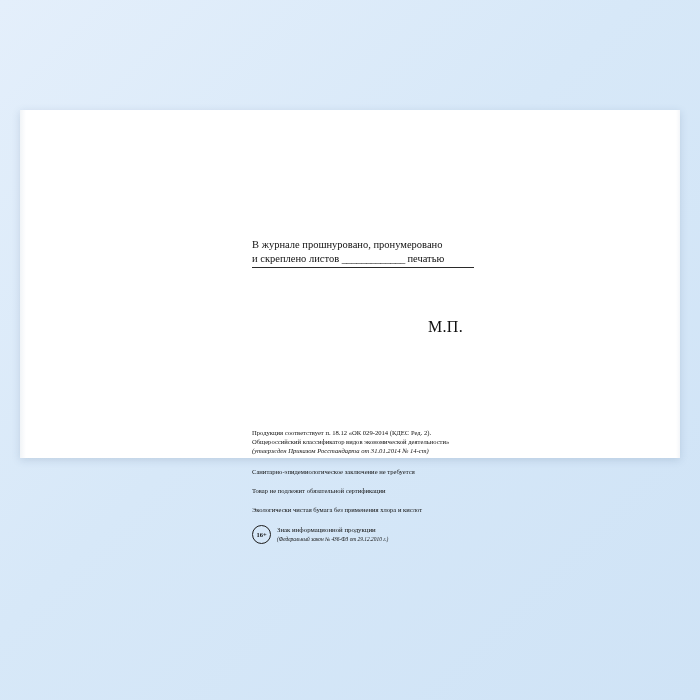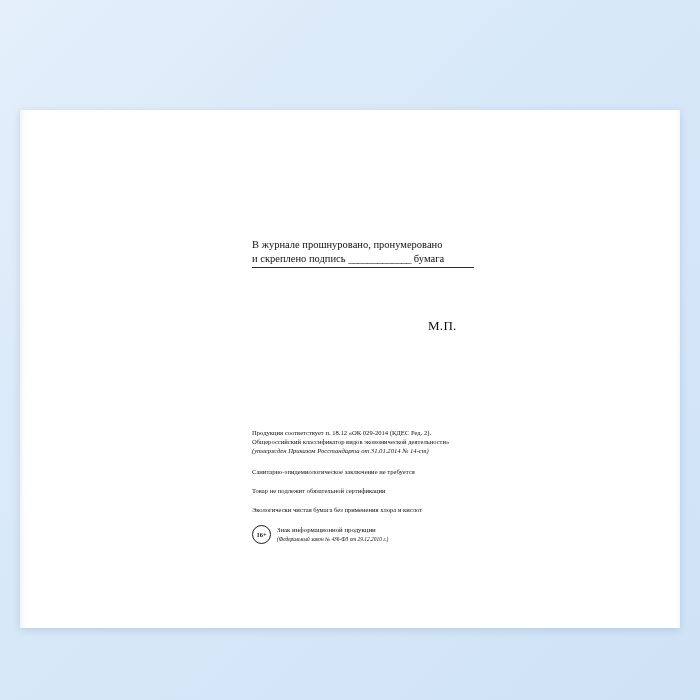--- a/index.html
+++ b/index.html
@@ -18,21 +18,21 @@
     width: 700px;
     height: 700px;
     background: linear-gradient(135deg, #e4effb 0%, #d7e8f8 45%, #cfe3f6 100%);
   }
   
   #page {
     position: absolute;
     left: 20px;
     top: 110px;
     width: 660px;
-    height: 518px;
+    height: 348px;
     background: #ffffff;
     box-shadow: 0 2px 8px rgba(60, 90, 130, 0.18);
   }
   
   #page:before {
     content: "";
     position: absolute;
     left: 0; top: 0; bottom: 0;
     width: 6px;
     background: linear-gradient(to right, #f1f4f7, #ffffff);
@@ -63,21 +63,21 @@
   .rule {
     width: 222px;
     border-bottom: 1px solid #2a2a2a;
     margin-top: 2px;
     margin-bottom: 1px;
   }
   .mp {
     position: absolute;
     left: 408px;
     top: 208px;
-    font-size: 13px;
+    font-size: 16px;
     color: #111;
     letter-spacing: 0.3px;
   }
 
   .block-bottom {
     position: absolute;
     left: 232px;
     top: 318px;
     width: 300px;
     color: #111;
@@ -127,21 +127,21 @@
 </style>
 </head>
 <body>
 
 <div id="stage">
 
   <div id="page">
 
     <div class="block-top">
       <div class="line">В журнале прошнуровано, пронумеровано</div>
-      <div class="line"><span>и скреплено подпись </span><span class="fill">_____________</span><span> бумага</span></div>
+      <div class="line"><span>и скреплено листов </span><span class="fill">_____________</span><span> печатью</span></div>
       <div class="rule"></div>
     </div>
 
     <div class="mp">М.П.</div>
 
     <div class="block-bottom">
       <div class="small">Продукция соответствует п. 18.12 «ОК 029-2014 (КДЕС Ред. 2).</div>
       <div class="small">Общероссийский классификатор видов экономической деятельности»</div>
       <div class="small italic">(утвержден Приказом Росстандарта от 31.01.2014 № 14-ст)</div>
 

